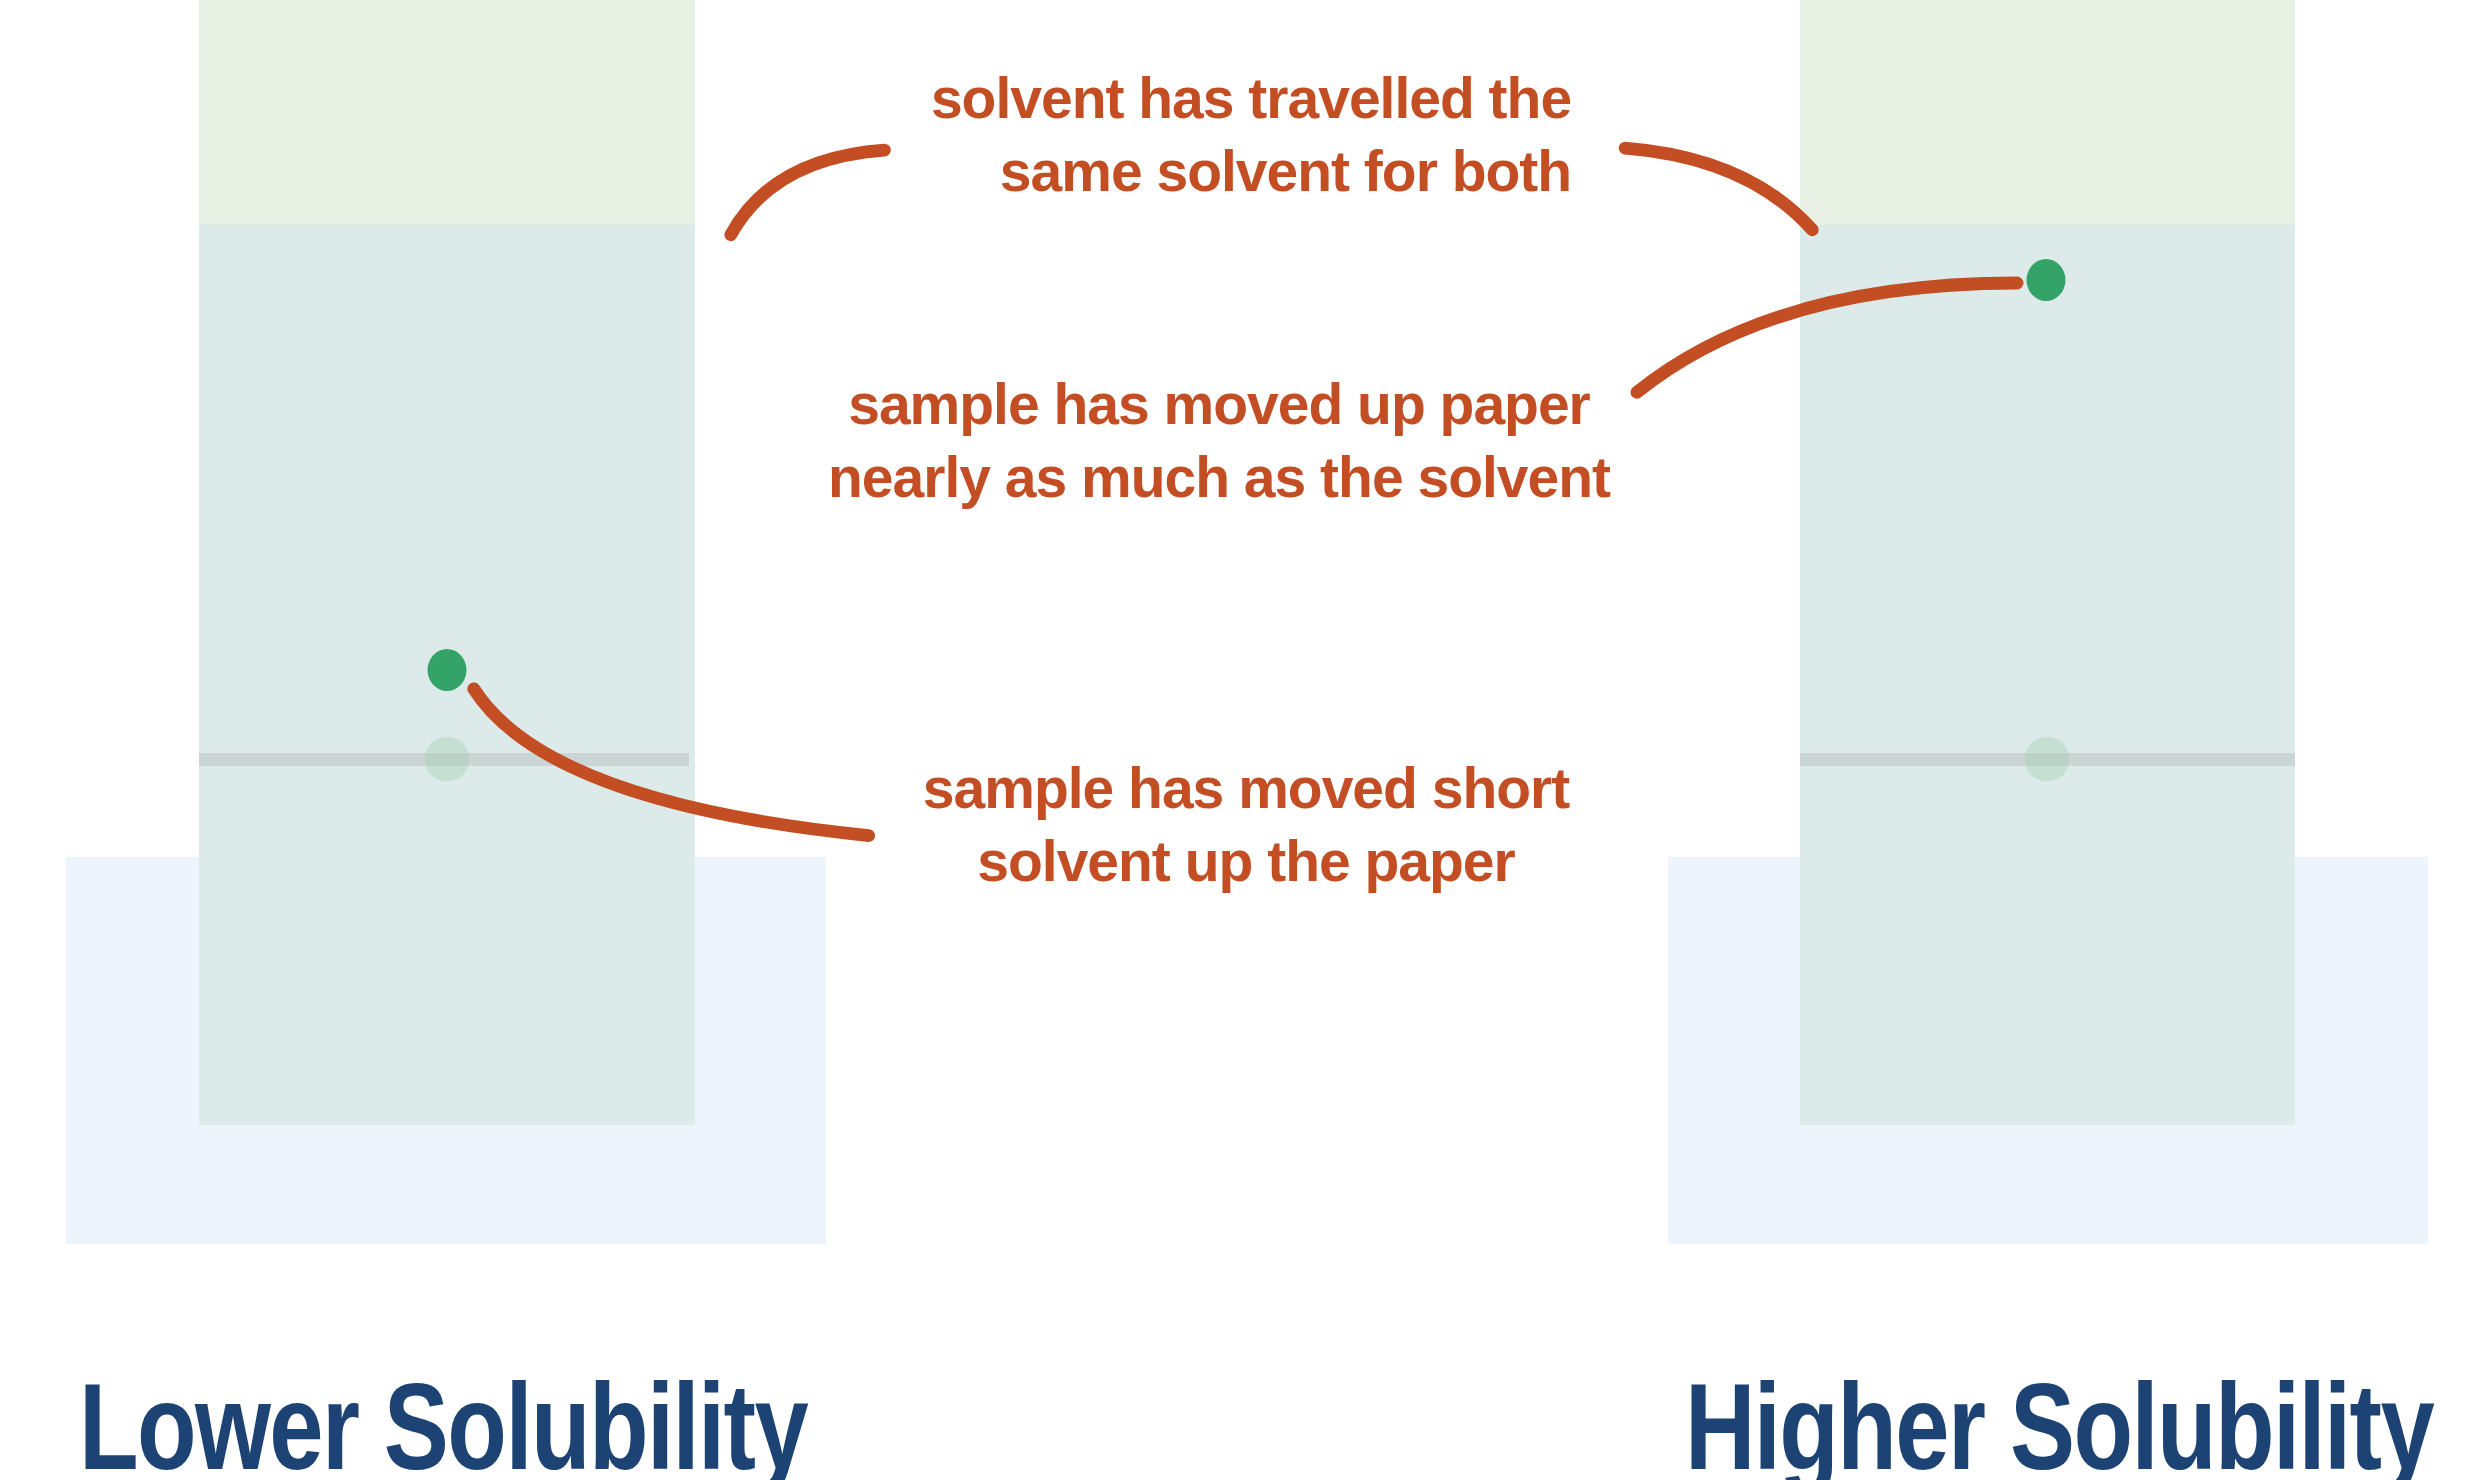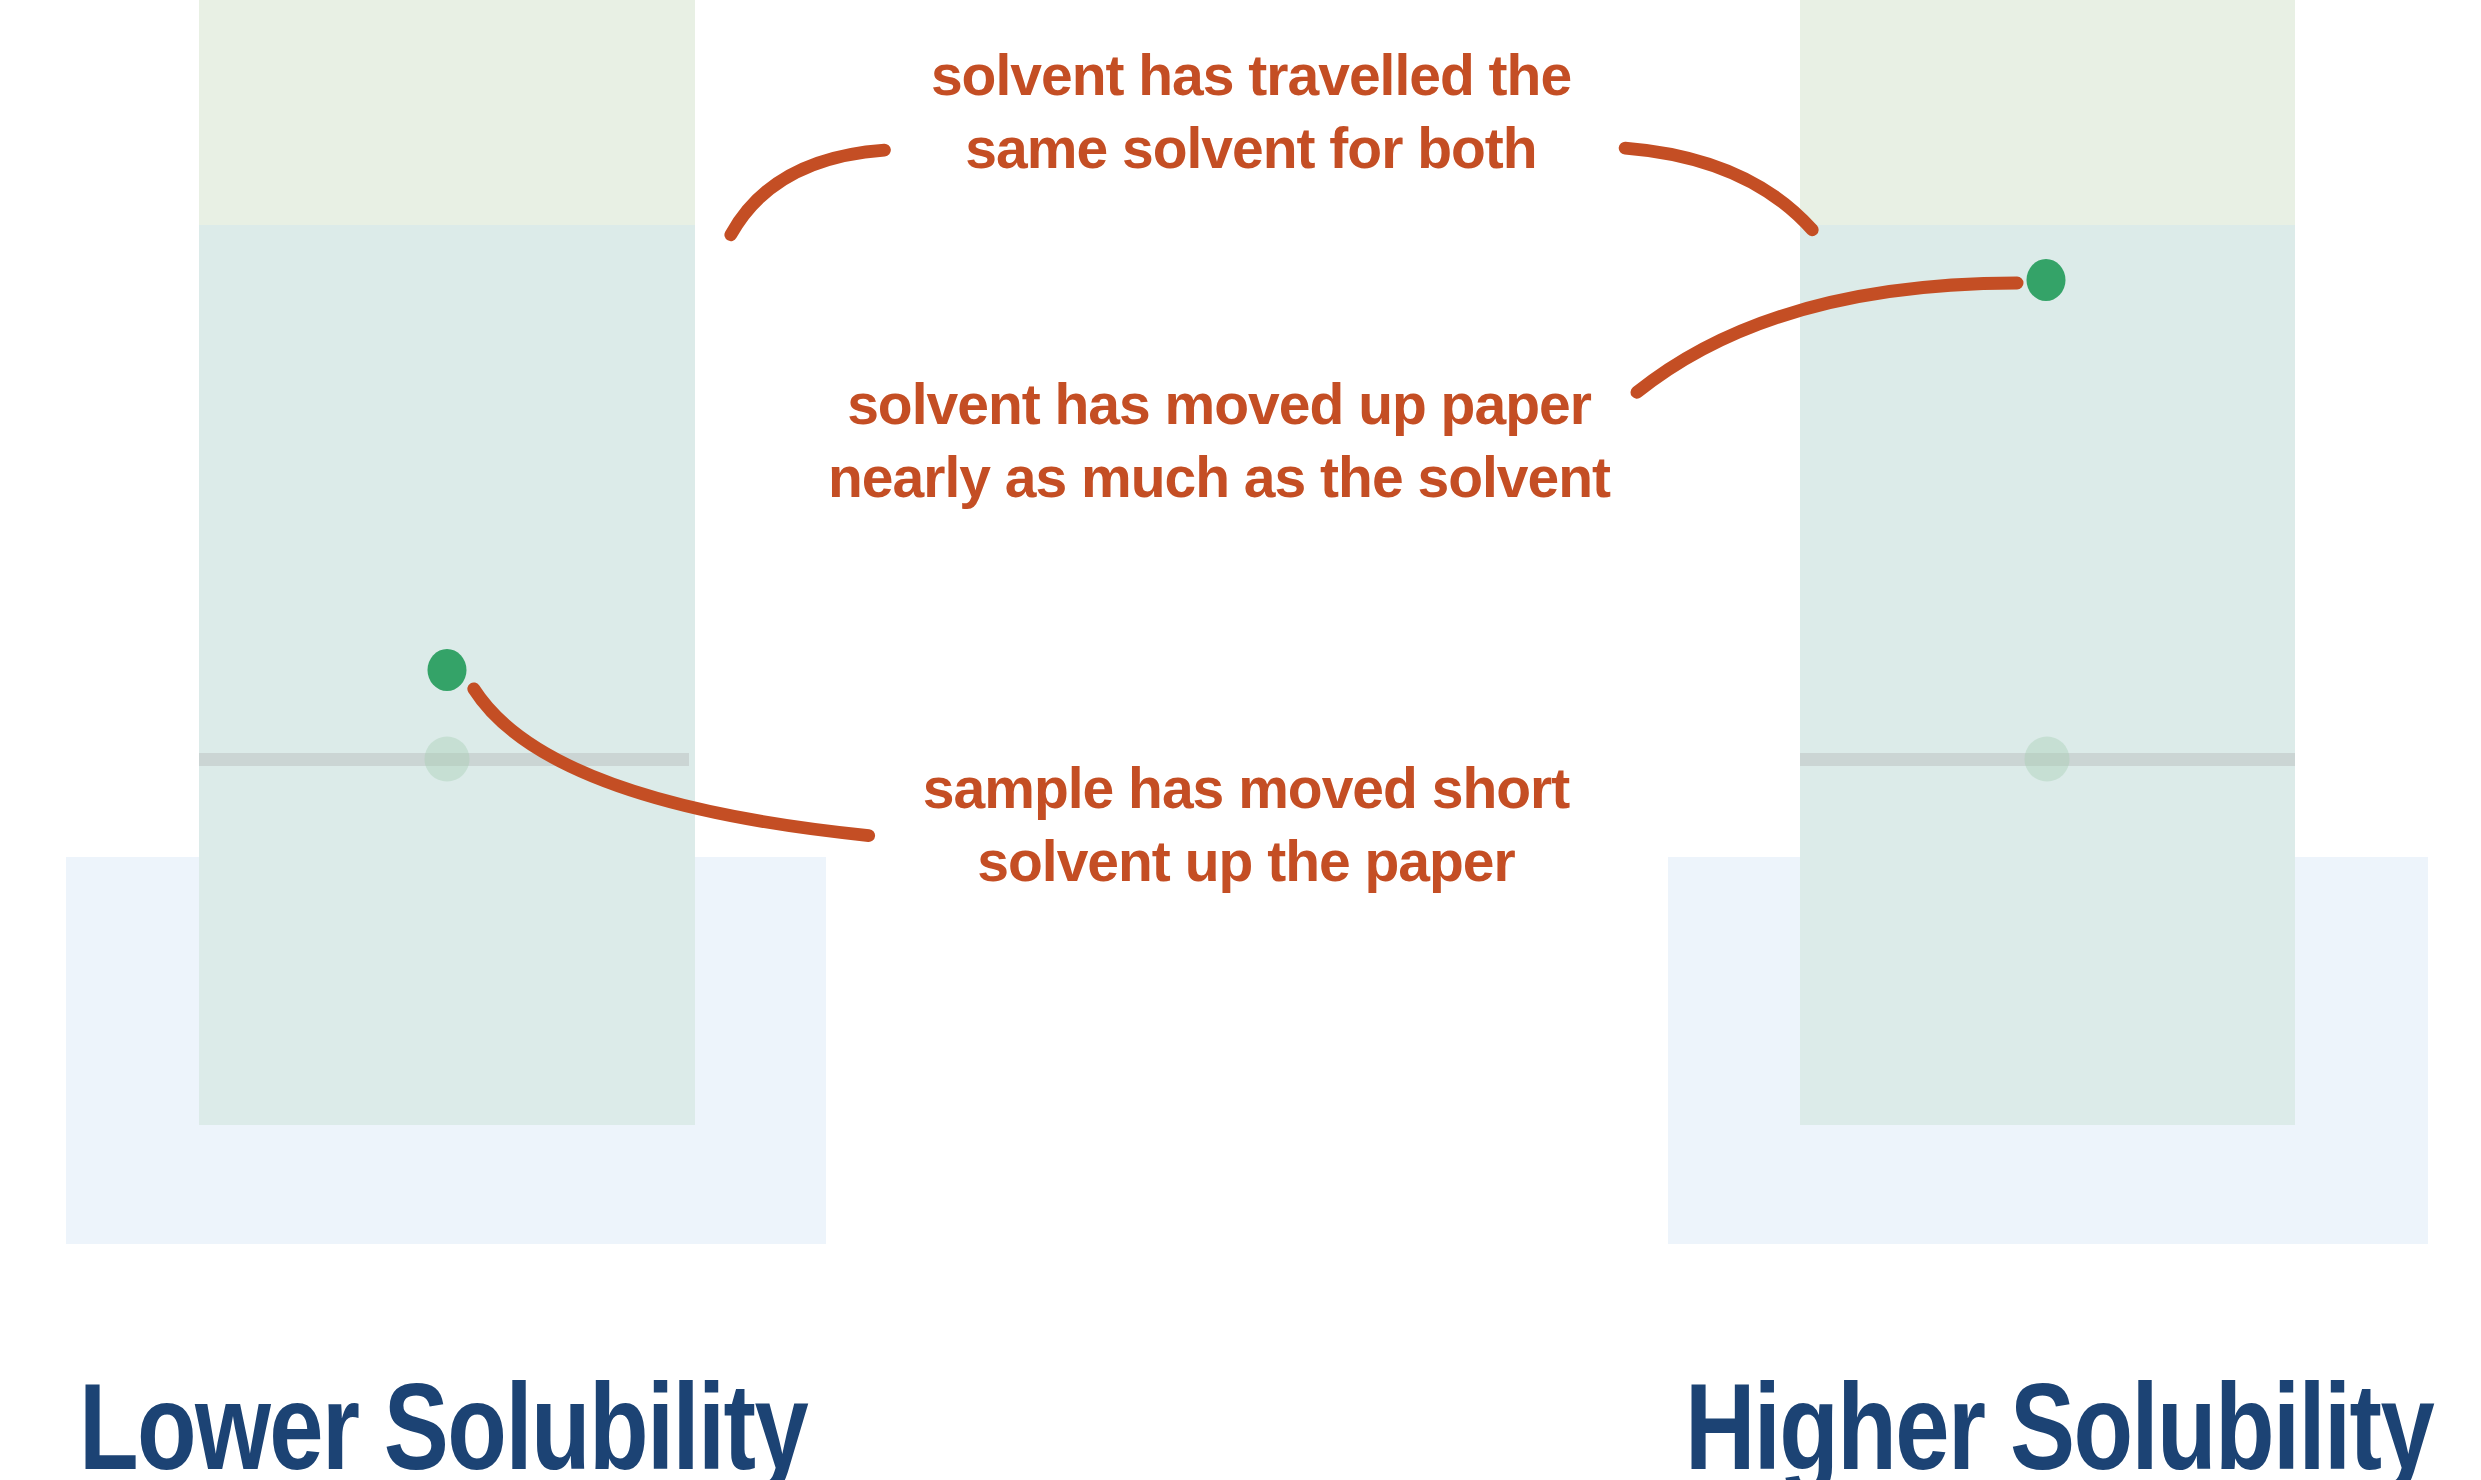--- a/index.html
+++ b/index.html
@@ -68,21 +68,21 @@
   
   .annotation{
     position:absolute;
     transform:translateX(-50%);
     text-align:center;
     color:var(--annotation-orange);
     font-size:57px;font-weight:bold;line-height:1.28;
     white-space:nowrap;
     letter-spacing:-1px;
   }
-  .annotation.solvent{left:1251px;top:39px;}
+  .annotation.solvent{left:1251px;top:62px;text-align:right;}
   .annotation.high{left:1219px;top:368px;}
   .annotation.low{left:1246px;top:752px;}
 
   
   .panel-label{
     position:absolute;top:1357px;
     transform:translateX(-50%) scaleX(.8);
     color:var(--label-navy);
     font-size:122px;font-weight:bold;
     white-space:nowrap;
@@ -119,21 +119,21 @@
     <path d="M 1662 398 Q 1800 287 2048 287"></path>
     <path d="M 481 699 Q 555 815 882 848"></path>
   </svg>
 
   <div class="annotation solvent">
     <div>solvent has travelled the</div>
     <div>same solvent for both</div>
   </div>
 
   <div class="annotation high">
-    <div>solvent has moved up paper</div>
+    <div>sample has moved up paper</div>
     <div>nearly as much as the solvent</div>
   </div>
 
   <div class="annotation low">
     <div>sample has moved short</div>
     <div>solvent up the paper</div>
   </div>
 
   <div class="panel-label left">Lower Solubility</div>
   <div class="panel-label right">Higher Solubility</div>

